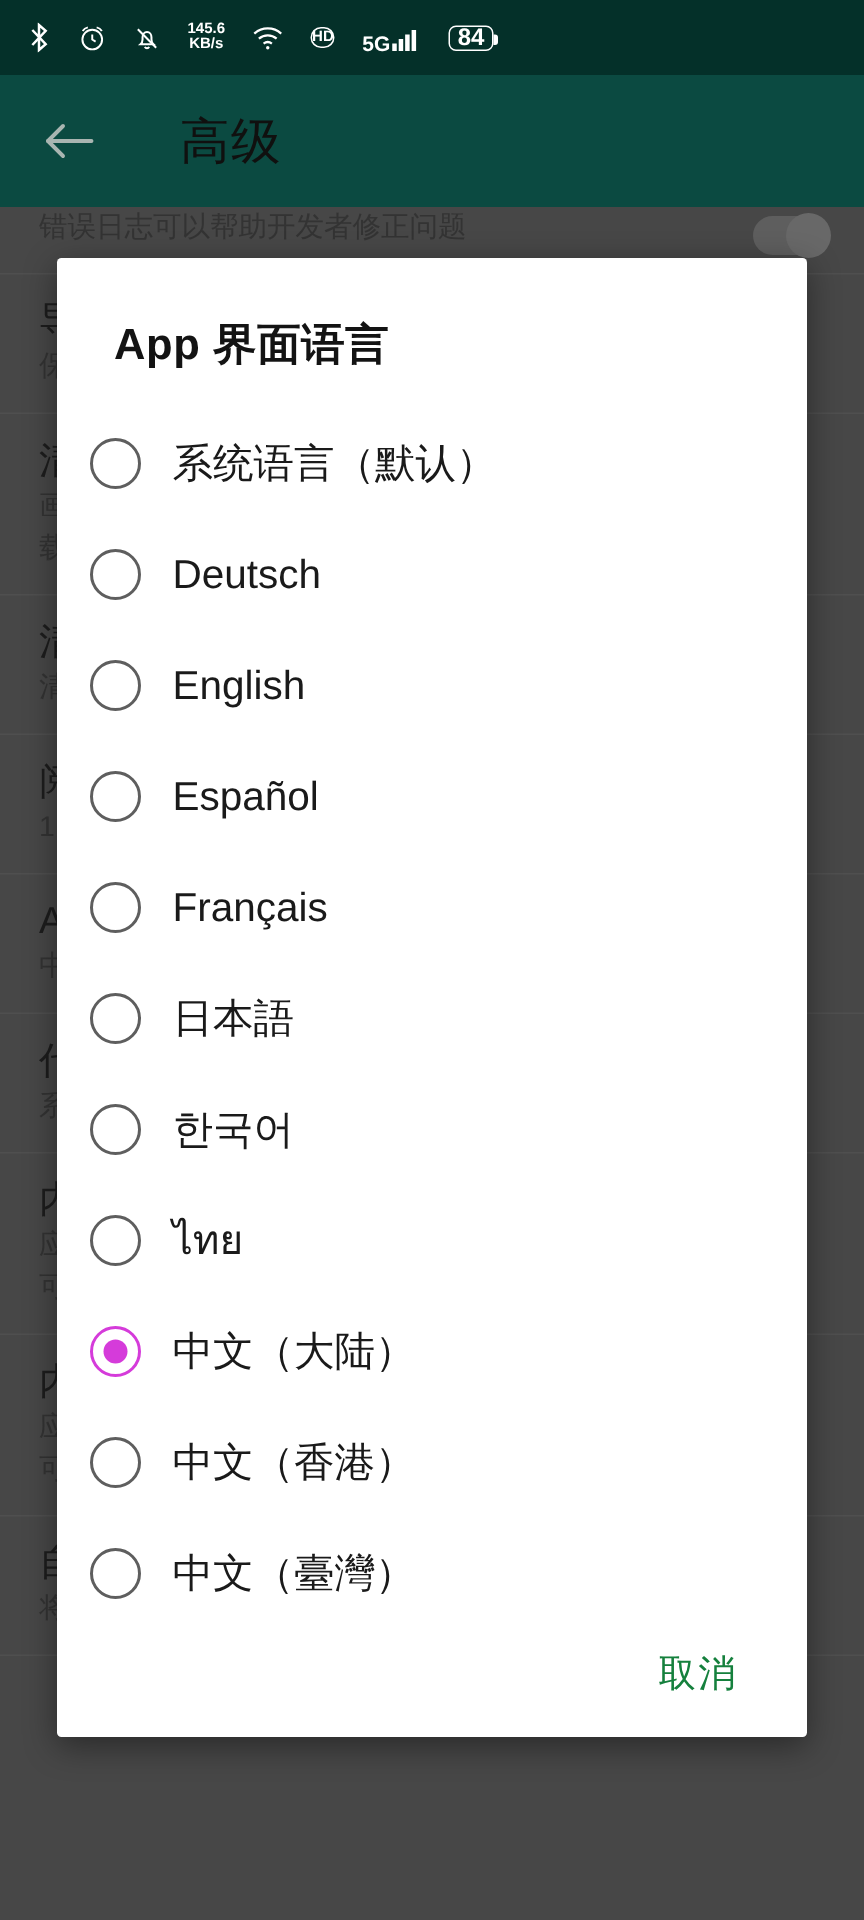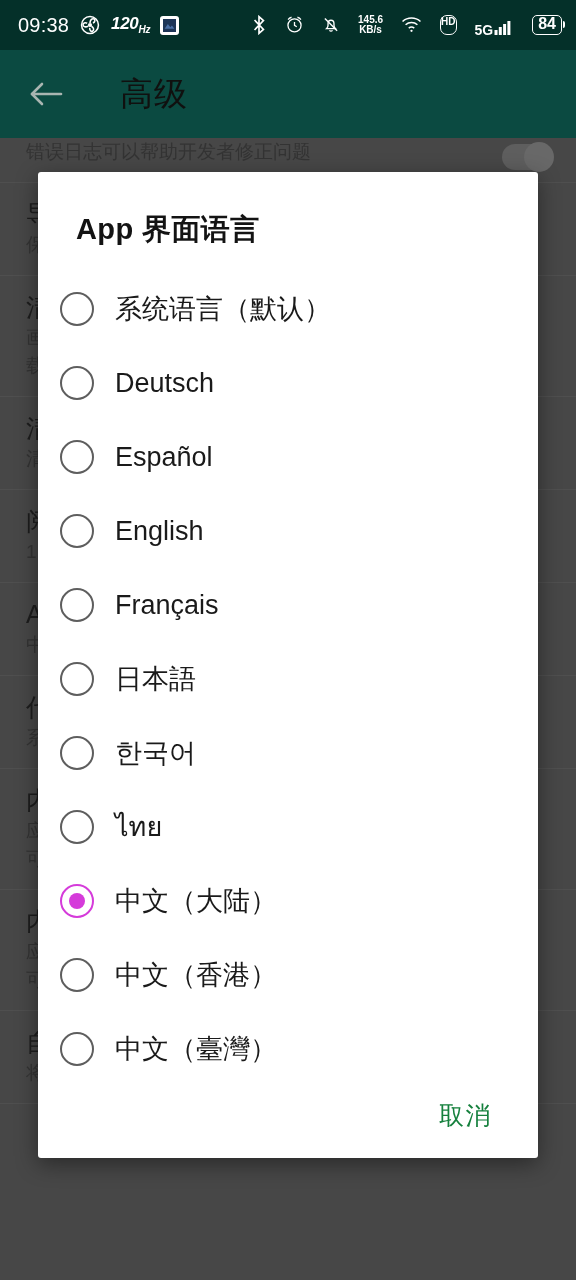--- a/index.html
+++ b/index.html
@@ -22,21 +22,21 @@
     position: absolute; left: 0; top: 0;
     width: 576px; height: 50px;
     background: #043029;
     display: flex; align-items: center;
     justify-content: space-between;
     padding: 0 14px 0 18px;
     color: #ffffff;
     z-index: 40;
   }
   .sb-left { display: flex; align-items: center; gap: 10px; }
-  .sb-right { display: flex; gap: 18px; }
+  .sb-right { display: flex; align-items: center; gap: 18px; }
   .sb-clock { font-size: 20px; letter-spacing: .2px; font-weight: 400; }
   .sb-hz { font-size: 17px; font-style: italic; font-weight: 700; letter-spacing: -.3px; }
   .sb-hz sub { font-size: 10px; font-style: italic; }
   .sb-netspeed { font-size: 10px; line-height: 10px; text-align: center; font-weight: 600;}
   .sb-5g { font-size: 14px; line-height: 10px; font-weight: 700; vertical-align: top;}
   .sb-hd {
     border: 1.6px solid #fff; border-radius: 7px;
     font-size: 10px; font-weight: 700; padding: 1px 0; line-height: 10px;
   }
   .sb-batt {
@@ -208,41 +208,20 @@
       </div>
       <div class="bg-row">
         <div class="bg-title">自定义 hosts.txt</div>
         <div class="bg-sub">将主机名称映射到相应的IP地址</div>
       </div>
     </div>
 
   <div id="scrim"></div>
 
   <div id="status-bar">
-    <div class="sb-left">
-      <span class="sb-clock">09:38</span>
-      <span class="sb-fan">
-        <svg width="22" height="22" viewBox="0 0 24 24" fill="none" stroke="#fff" stroke-width="1.7">
-          <circle cx="12" cy="12" r="9.2"></circle>
-          <circle cx="12" cy="12" r="2.3" fill="#fff" stroke="none"></circle>
-          <path d="M12 9.7c0-3 2-5 4.3-4.3 1.6.5 1.4 3.2-1 4.6"></path>
-          <path d="M10 13.2c-2.6 1.5-5.3.9-5.6-1.5-.2-1.7 2.3-2.8 4.5-1.6"></path>
-          <path d="M13.6 13.4c2.6 1.5 3.2 4.2 1.1 5.4-1.5.8-3.3-1.2-3-3.7"></path>
-        </svg>
-      </span>
-      <span class="sb-hz">
-        <span>120</span><sub>Hz</sub>
-      </span>
-      <span class="sb-pic">
-        <svg width="13" height="13" viewBox="0 0 16 16">
-            <rect x="0" y="0" width="16" height="16" fill="#1d3557"></rect>
-            <path d="M2 12 L6 6 L9 10 L11 8 L14 12 Z" fill="#4a6fa5"></path>
-          </svg>
-      </span>
-    </div>
     <div class="sb-right">
       <span class="sb-icon">
         <svg width="16" height="20" viewBox="0 0 12 18" fill="none" stroke="#fff" stroke-width="1.5">
           <path d="M2 4.5 L10 13 L6 16.5 V1.5 L10 5 L2 13.5"></path>
         </svg>
       </span>
       <span class="sb-icon">
         <svg width="19" height="19" viewBox="0 0 22 22" fill="none" stroke="#fff" stroke-width="1.5">
           <circle cx="11" cy="12" r="7.6"></circle>
           <path d="M11 8.2 V12 L13.6 13.6"></path>
@@ -301,25 +280,25 @@
         <div class="radio-row">
           <span class="radio"></span>
           <span class="radio-label">系统语言（默认）</span>
         </div>
         <div class="radio-row">
           <span class="radio"></span>
           <span class="radio-label">Deutsch</span>
         </div>
         <div class="radio-row">
           <span class="radio"></span>
+          <span class="radio-label">English</span>
+        </div>
+        <div class="radio-row">
+          <span class="radio"></span>
           <span class="radio-label">Español</span>
-        </div>
-        <div class="radio-row">
-          <span class="radio"></span>
-          <span class="radio-label">English</span>
         </div>
         <div class="radio-row">
           <span class="radio"></span>
           <span class="radio-label">Français</span>
         </div>
         <div class="radio-row">
           <span class="radio"></span>
           <span class="radio-label">日本語</span>
         </div>
         <div class="radio-row">

